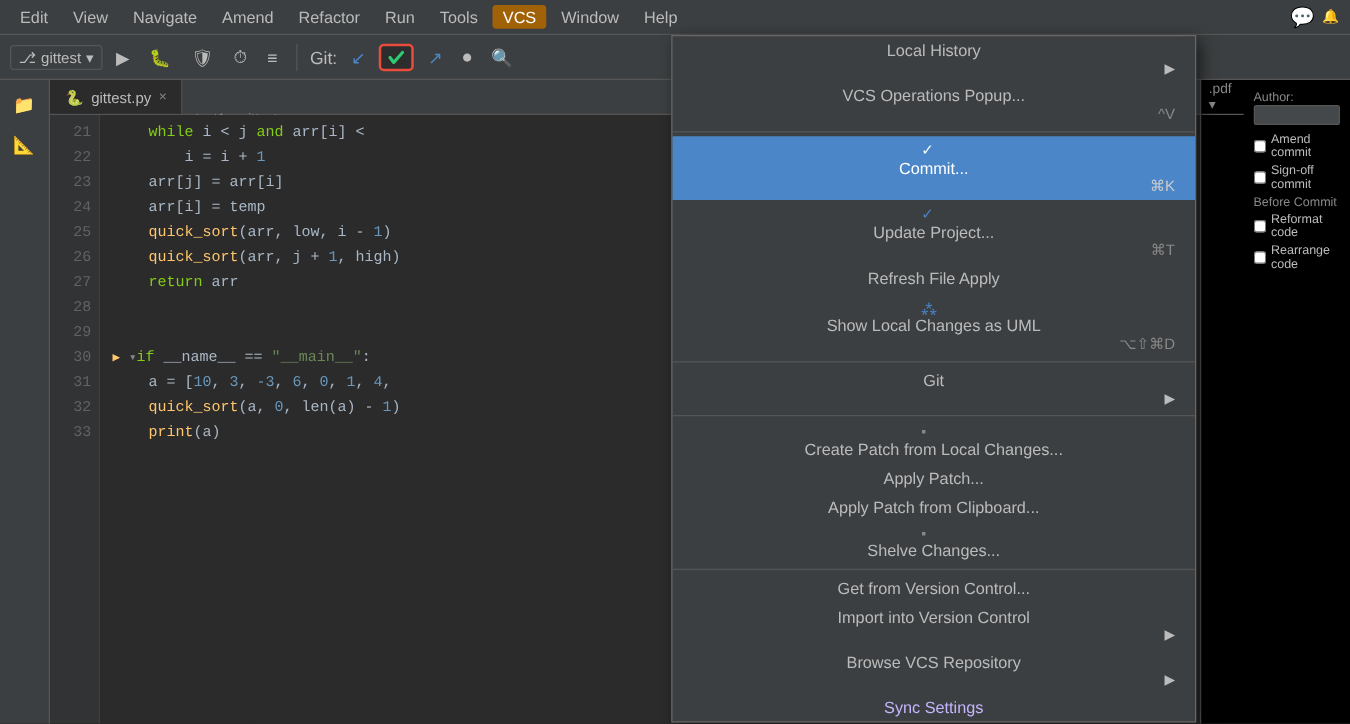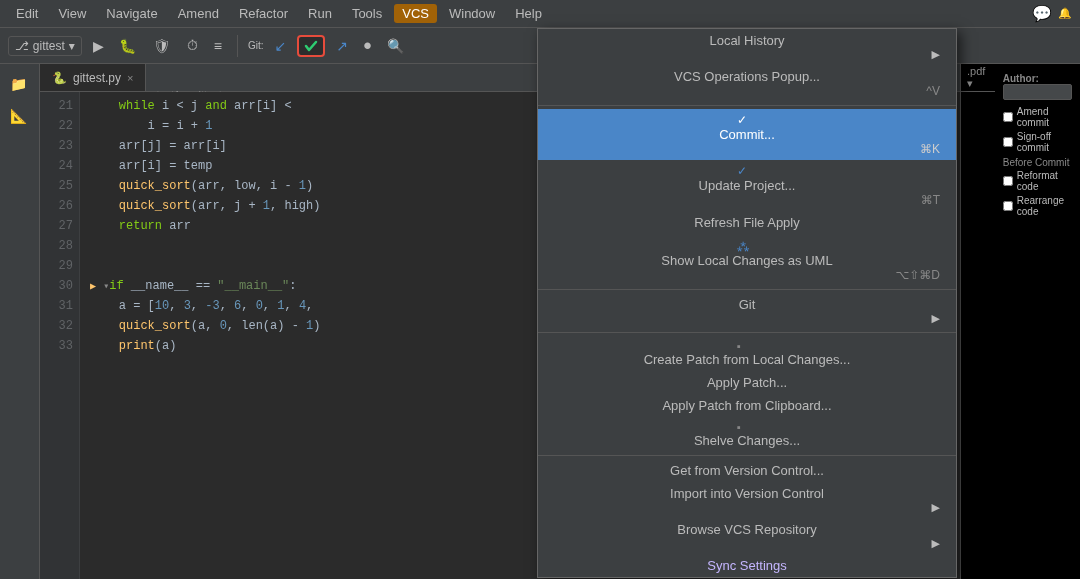--- a/index.html
+++ b/index.html
@@ -60,21 +60,21 @@
       color: #bbbbbb;
       cursor: pointer;
       padding: 3px 5px;
       border-radius: 3px;
       font-size: 14px;
       display: flex;
       align-items: center;
     }
     .git-label {
       color: #bbbbbb;
-      font-size: 10px;
+      font-size: 14px;
     }
     .commit-check {
       display: inline-flex;
       align-items: center;
       justify-content: center;
       width: 28px;
       height: 22px;
       background: #2d2d2d;
       border: 2px solid #e74c3c;
       border-radius: 4px;
@@ -221,21 +221,20 @@
       padding: 8px;
       font-size: 11px;
       color: #bbbbbb;
     }
     .commit-field {
       margin-bottom: 6px;
     }
     .commit-field label {
       color: #888;
       font-size: 10px;
-      font-weight: bold;
     }
     .author-input {
       width: 100%;
       background: #45484a;
       border: 1px solid #555;
       height: 16px;
       border-radius: 2px;
     }
     .checkbox-row {
       display: flex;

